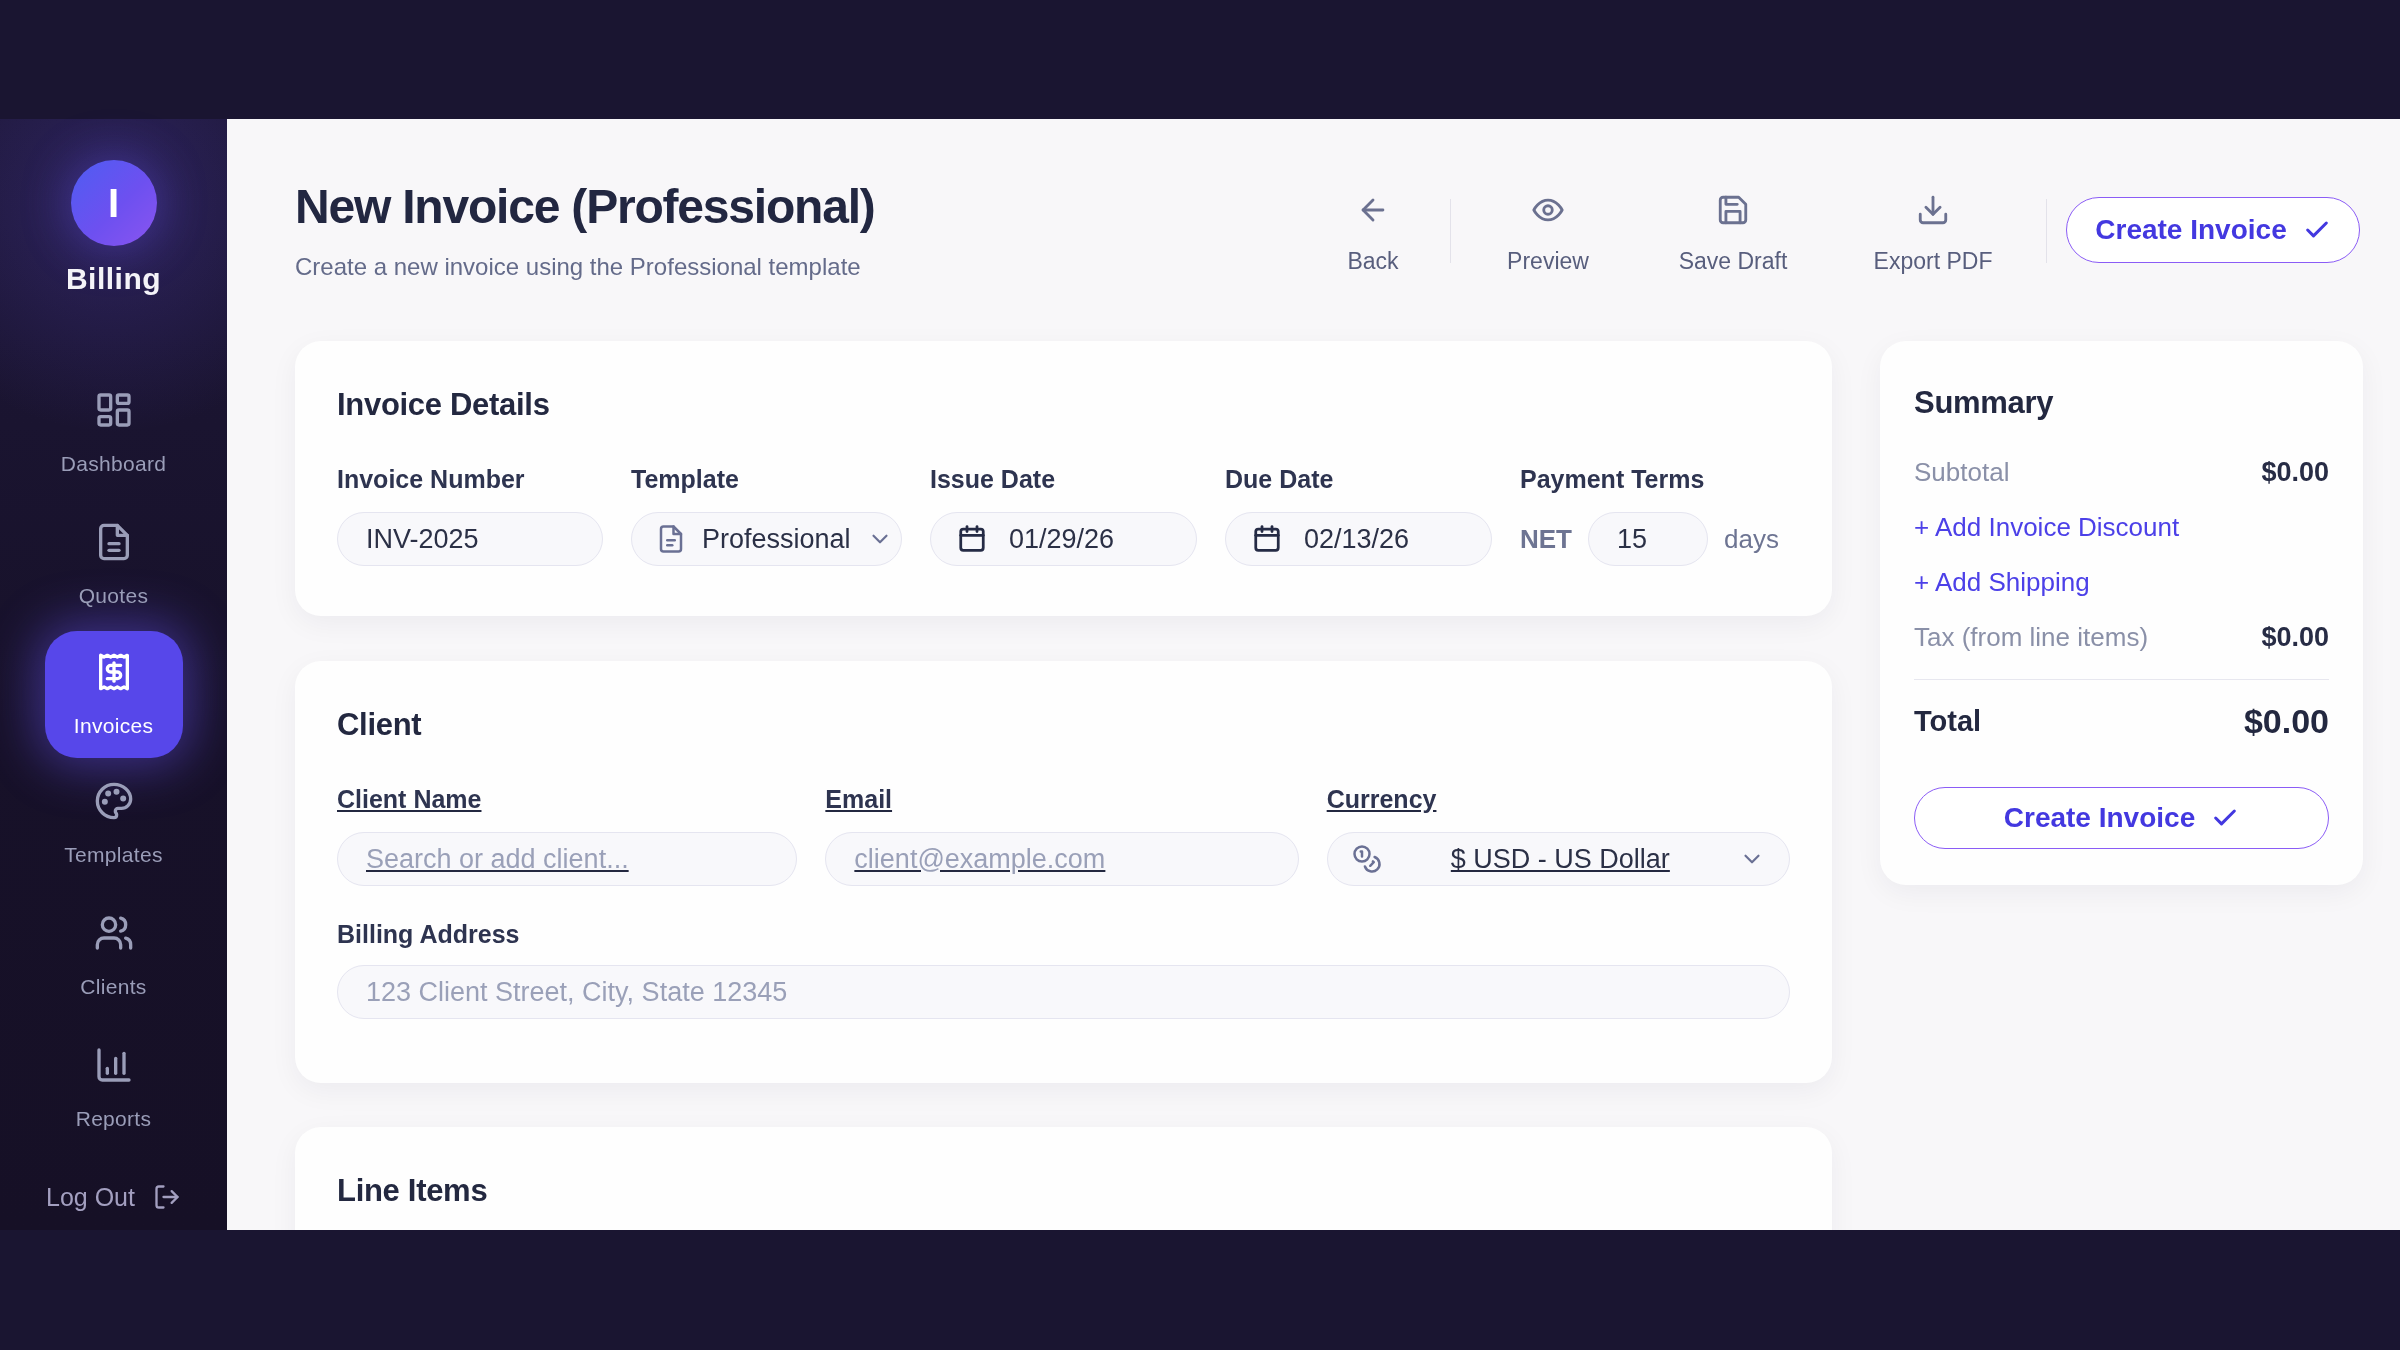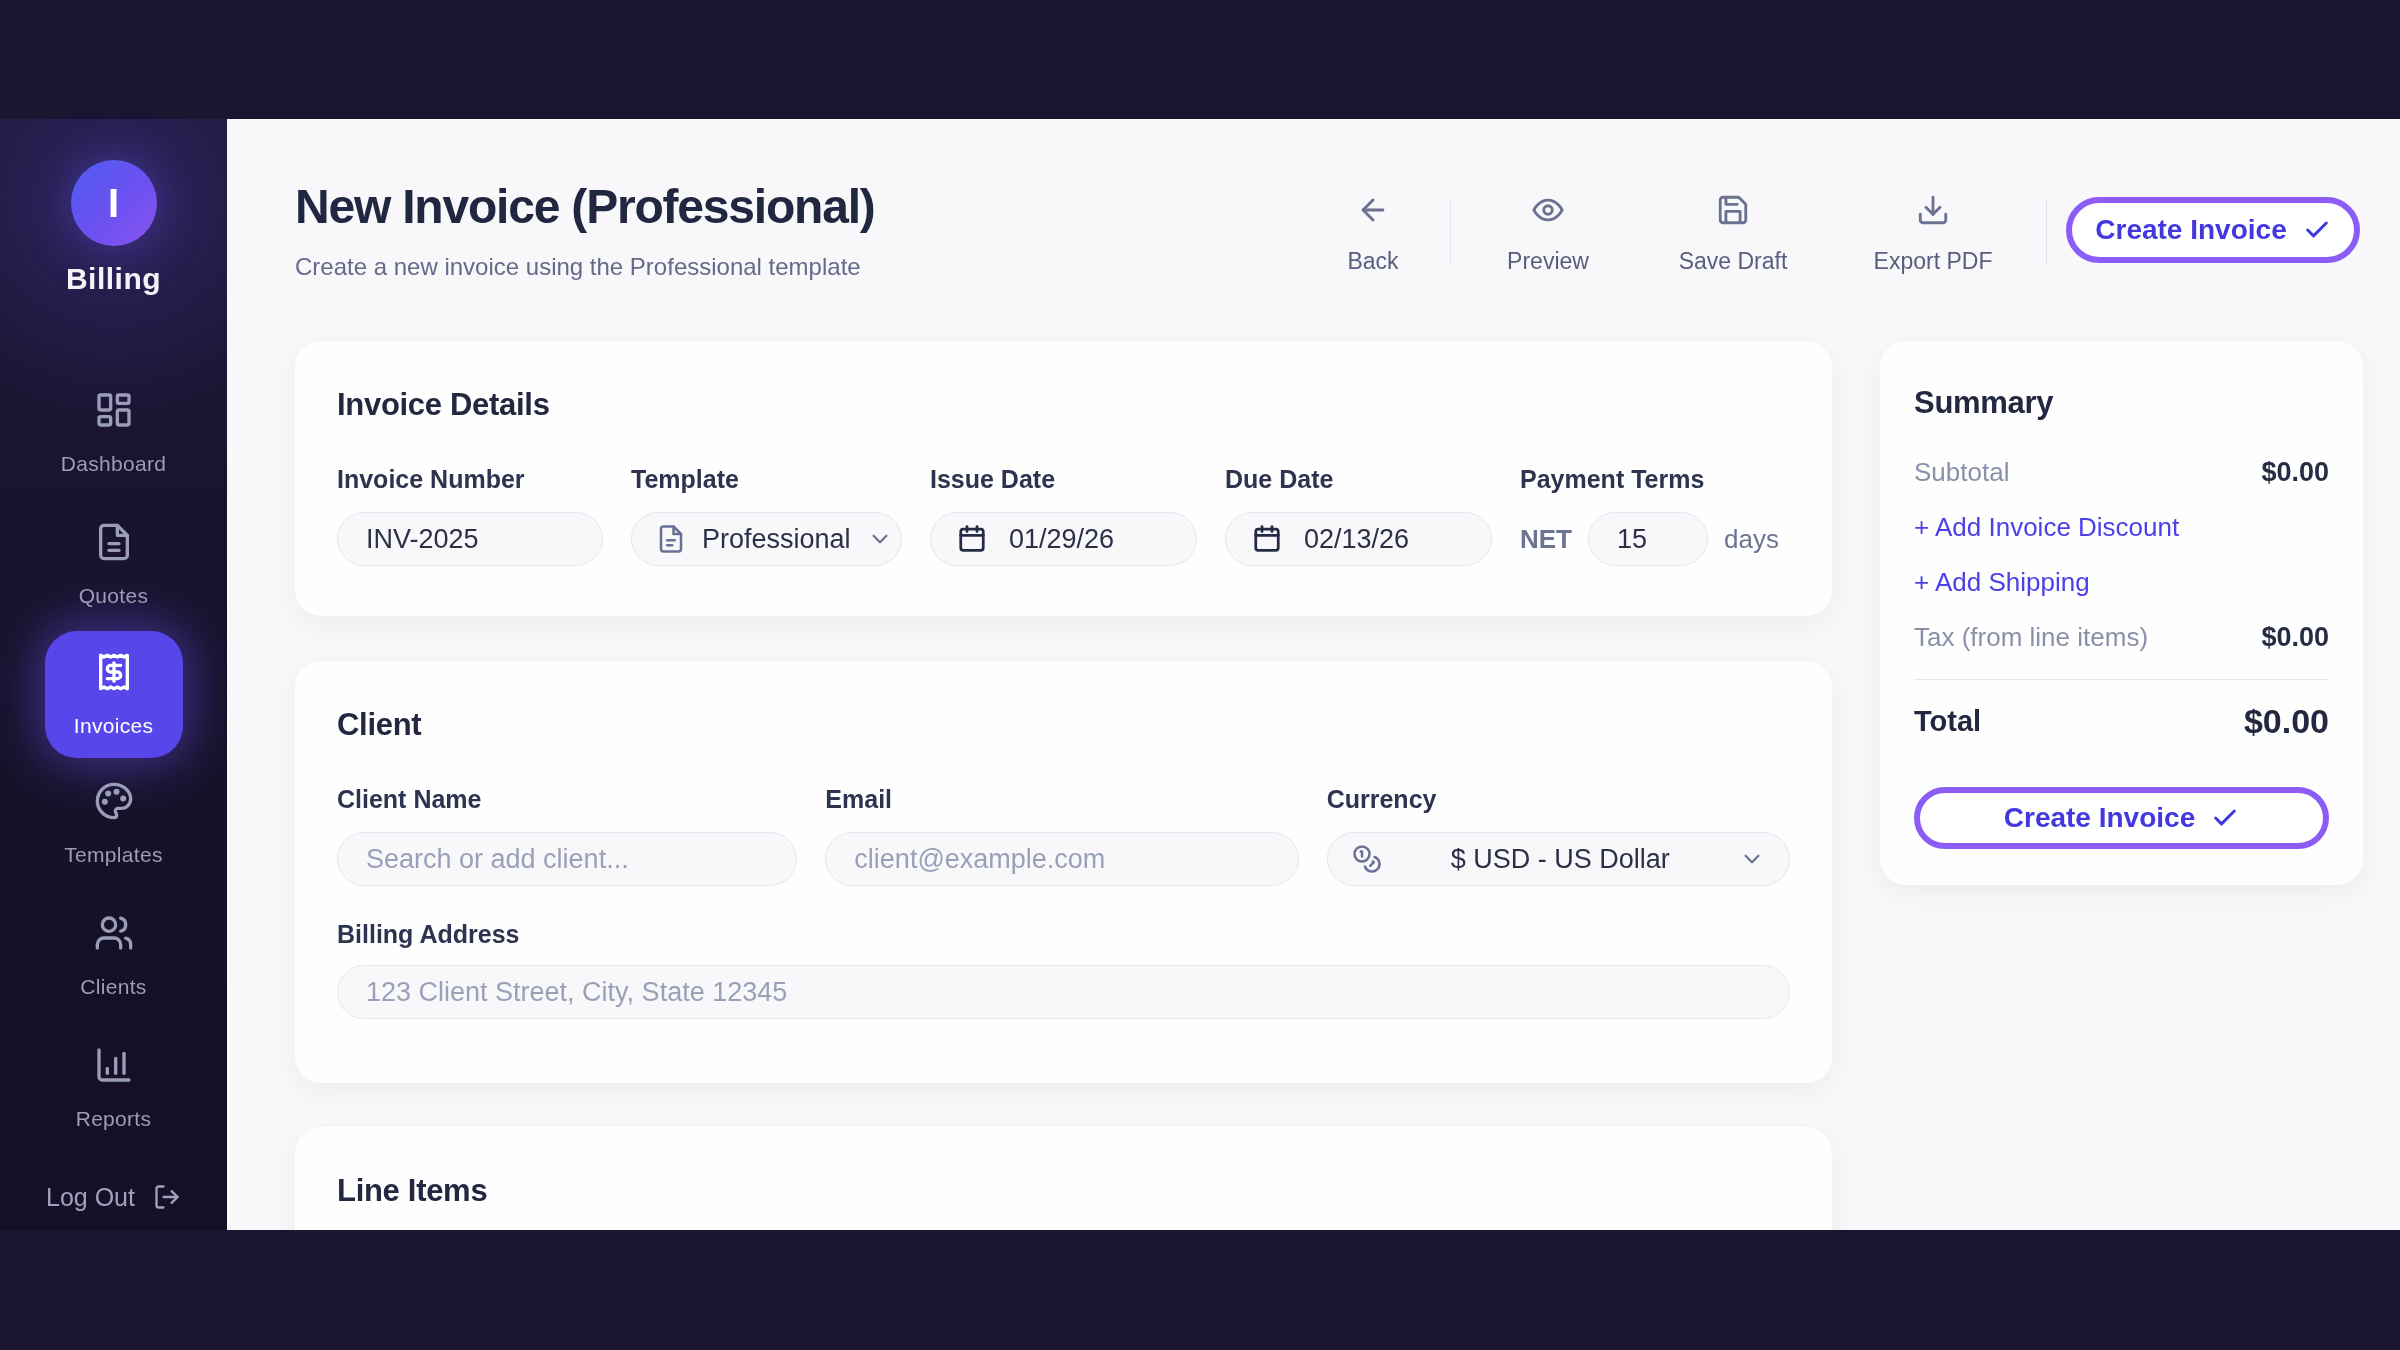--- a/index.html
+++ b/index.html
@@ -67,21 +67,21 @@
   .action-col {
     position:absolute; top:74px; height:82px;
     display:flex; flex-direction:column; align-items:center; justify-content:space-between;
     color:#585e7d; cursor:pointer;
   }
   .action-col svg { width:34px; height:34px; color:#6b7190; }
   .action-label { font-size:23px; }
   .hdr-divider { position:absolute; top:80px; width:1px; height:64px; background:#e3e2ea; }
   .create-btn {
     position:absolute; top:78px; height:66px; border-radius:33px;
-    background:#ffffff; border:6px solid #8b5cf6;
+    background:#ffffff; border:1px solid #8b5cf6;
     display:flex; align-items:center; justify-content:center; gap:16px;
     color:#4338e0; font-size:28px; font-weight:700; cursor:pointer;
   }
   .create-btn svg { width:28px; height:28px; }
   .create-btn.top { left:1839px; width:294px; }
 
   
   .card {
     position:absolute; background:#fefefe; border-radius:26px;
     box-shadow:0 8px 28px rgba(28,23,52,.05);
@@ -312,21 +312,21 @@
           <span class="terms-affix net">NET</span>
           <input class="input terms-input" type="text" value="15" style="">
           <span class="terms-affix">days</span>
         </div>
       </div>
     </div>
   </div>
 
   <div class="card" id="card-client">
     <h2>Client</h2>
-    <div class="fields-row" style="">
+    <div class="fields-row" style="text-decoration:underline;">
       <div class="field w-clientname">
         <span class="field-label">Client Name</span>
         <input class="input" type="text" placeholder="Search or add client..." style="">
       </div>
       <div class="field w-email">
         <span class="field-label">Email</span>
         <input class="input" type="text" placeholder="client@example.com" style="">
       </div>
       <div class="field w-currency">
         <span class="field-label">Currency</span>

